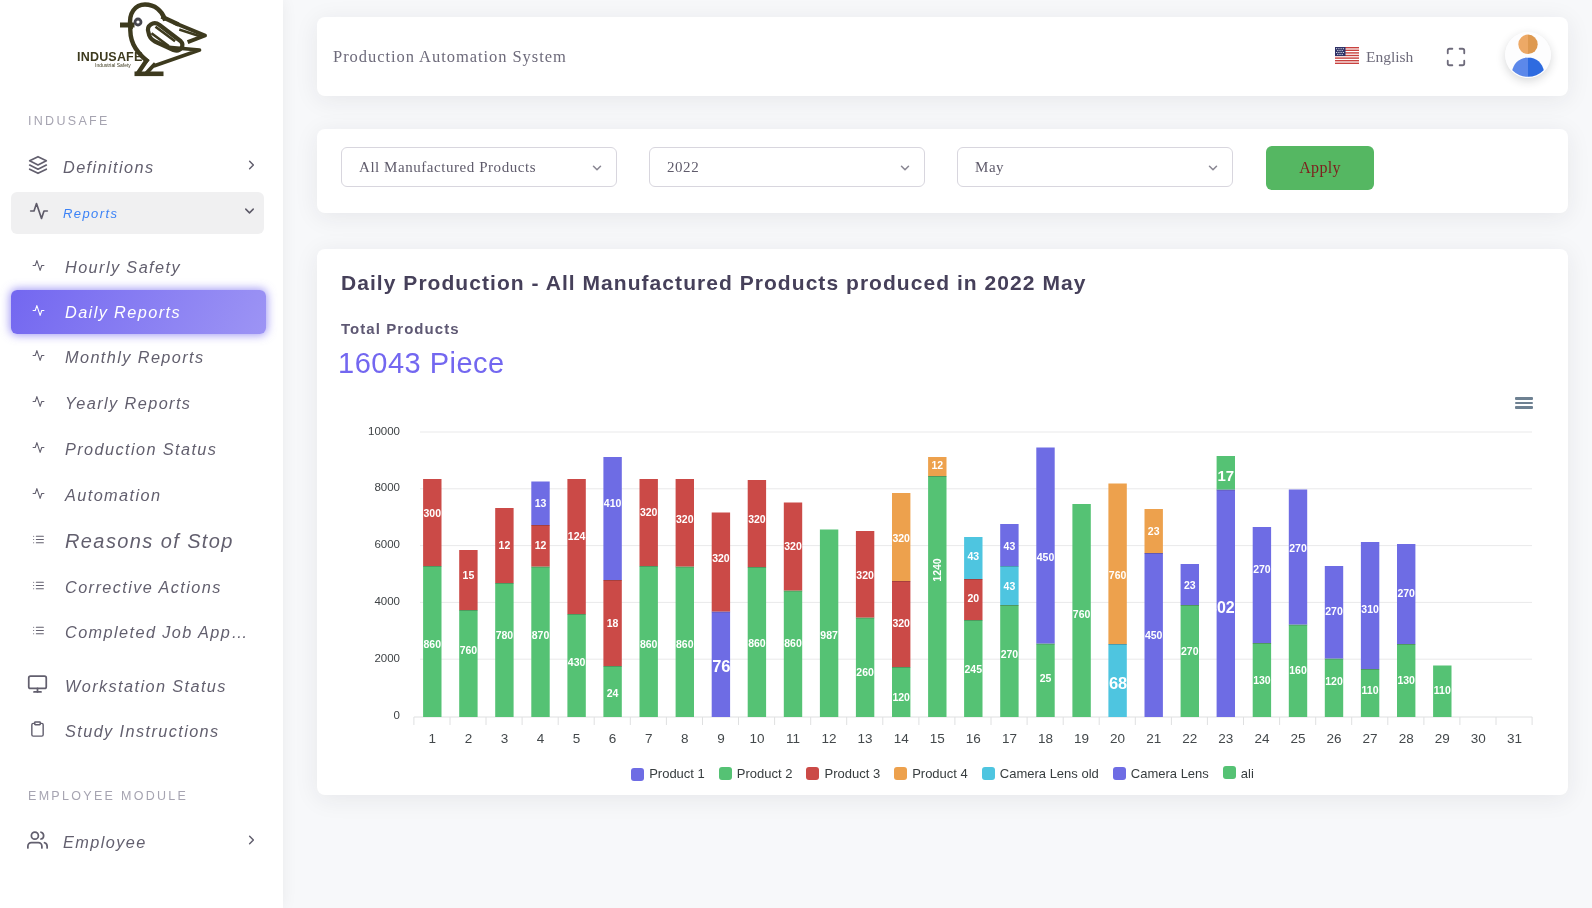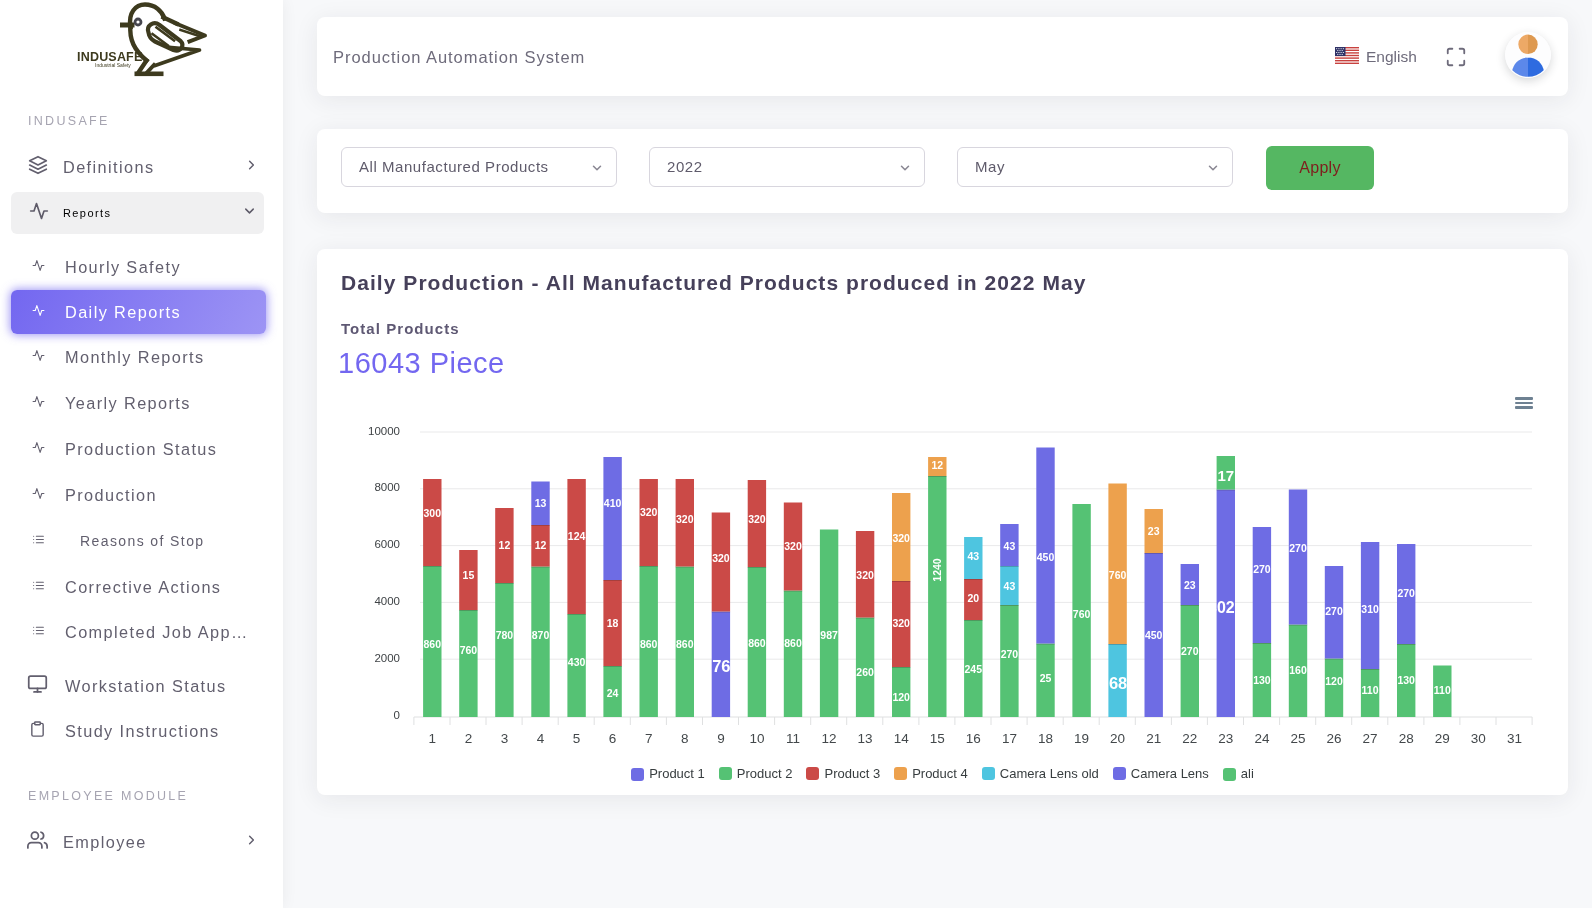--- a/index.html
+++ b/index.html
@@ -5,24 +5,24 @@
 <style>
   * { margin:0; padding:0; box-sizing:border-box; }
   html,body { width:1592px; height:908px; overflow:hidden; }
   body { background:#f7f8fa; font-family:"Liberation Sans",sans-serif; position:relative; }
   
   #sidebar { position:absolute; left:0; top:0; width:283px; height:908px; background:#fff;
              box-shadow:0 0 15px rgba(0,0,0,.06); z-index:2;padding-left:24px; }
   .sect-label { position:absolute; left:28px; font-size:12.5px; letter-spacing:2.3px; color:#a6a4b1; font-weight:500; }
   .mi { position:absolute; left:0; width:283px; height:30px; color:#625f6e; }
   .mi .ic { position:absolute; top:50%; transform:translateY(-50%); }
-  .mi .tx { position:absolute; top:50%; transform:translateY(-50%); white-space:nowrap; letter-spacing:1.4px; }
+  .mi .tx { position:absolute; top:50%; transform:translateY(-50%); white-space:nowrap; letter-spacing:1.4px;font-style:italic; }
   .chev { position:absolute; top:50%; transform:translateY(-50%); }
   
-  .card { position:absolute; background:#fff; border-radius:8px; box-shadow:0 4px 24px rgba(34,41,47,.08); }
+  .card { position:absolute; background:#fff; border-radius:8px; box-shadow:0 4px 24px rgba(34,41,47,.08);font-family:Liberation Serif, serif; }
   
   .sel { position:absolute; height:40px; border:1px solid #d8d6de; border-radius:6px; background:#fff;
          font-size:15px; color:#5f5b6b; line-height:38px; padding-left:17px; letter-spacing:.55px; }
   .sel svg { position:absolute; right:12px; top:13px; }
 </style>
 </head>
 <body>
 
 <div id="sidebar">
 
@@ -69,21 +69,21 @@
     <span class="chev" style="left:244px"><svg width="15" height="15" viewBox="0 0 24 24" fill="none" stroke="#625f6e" stroke-width="2.4" stroke-linecap="round" stroke-linejoin="round">
           <polyline points="9 18 15 12 9 6"></polyline>
         </svg></span>
   </div>
 
   <div style="position:absolute;left:11px;top:192px;width:253px;height:42px;background:#f0f0f1;border-radius:6px"></div>
   <div class="mi" style="top:198px">
     <span class="ic" style="left:29px"><svg width="20" height="20" viewBox="0 0 24 24" fill="none" stroke="#5e5b69" stroke-width="2" stroke-linecap="round" stroke-linejoin="round">
           <polyline points="22 12 18 12 15 21 9 3 6 12 2 12"></polyline>
         </svg></span>
-    <span class="tx" style="left:63px;font-size:11px;color:#000000">Reports</span>
+    <span class="tx" style="left:63px;font-size:13px;color:#3b82f6">Reports</span>
     <span class="chev" style="left:242px"><svg width="15" height="15" viewBox="0 0 24 24" fill="none" stroke="#5e5b69" stroke-width="2.4" stroke-linecap="round" stroke-linejoin="round">
           <polyline points="6 9 12 15 18 9"></polyline>
         </svg></span>
   </div>
 
   <div style="position:absolute;left:11px;top:290px;width:255px;height:44px;border-radius:6px;background:linear-gradient(118deg,#7367f0,rgba(115,103,240,.7));box-shadow:0 0 10px 1px rgba(115,103,240,.7)"></div>
 
   <div class="mi" style="top:252px;color:#625f6e">
     <span class="ic" style="left:32px"><svg width="13" height="13" viewBox="0 0 24 24" fill="none" stroke="#625f6e" stroke-width="2" stroke-linecap="round" stroke-linejoin="round">
           <polyline points="22 12 18 12 15 21 9 3 6 12 2 12"></polyline>
@@ -111,32 +111,32 @@
   <div class="mi" style="top:434px;color:#625f6e">
     <span class="ic" style="left:32px"><svg width="13" height="13" viewBox="0 0 24 24" fill="none" stroke="#625f6e" stroke-width="2" stroke-linecap="round" stroke-linejoin="round">
           <polyline points="22 12 18 12 15 21 9 3 6 12 2 12"></polyline>
         </svg></span>
     <span class="tx" style="left:65px;font-size:16.3px">Production Status</span>
   </div>
   <div class="mi" style="top:480px;color:#625f6e">
     <span class="ic" style="left:32px"><svg width="13" height="13" viewBox="0 0 24 24" fill="none" stroke="#625f6e" stroke-width="2" stroke-linecap="round" stroke-linejoin="round">
           <polyline points="22 12 18 12 15 21 9 3 6 12 2 12"></polyline>
         </svg></span>
-    <span class="tx" style="left:65px;font-size:16.3px">Production</span>
+    <span class="tx" style="left:65px;font-size:16.3px">Automation</span>
   </div>
   <div class="mi" style="top:526px;color:#625f6e">
     <span class="ic" style="left:32px"><svg width="13" height="13" viewBox="0 0 24 24" fill="none" stroke="#625f6e" stroke-width="2" stroke-linecap="round" stroke-linejoin="round">
           <line x1="8" y1="6" x2="21" y2="6"></line>
           <line x1="8" y1="12" x2="21" y2="12"></line>
           <line x1="8" y1="18" x2="21" y2="18"></line>
           <line x1="3" y1="6" x2="3.01" y2="6"></line>
           <line x1="3" y1="12" x2="3.01" y2="12"></line>
           <line x1="3" y1="18" x2="3.01" y2="18"></line>
         </svg></span>
-    <span class="tx" style="left:80px;font-size:14px">Reasons of Stop</span>
+    <span class="tx" style="left:65px;font-size:20px">Reasons of Stop</span>
   </div>
   <div class="mi" style="top:572px;color:#625f6e">
     <span class="ic" style="left:32px"><svg width="13" height="13" viewBox="0 0 24 24" fill="none" stroke="#625f6e" stroke-width="2" stroke-linecap="round" stroke-linejoin="round">
           <line x1="8" y1="6" x2="21" y2="6"></line>
           <line x1="8" y1="12" x2="21" y2="12"></line>
           <line x1="8" y1="18" x2="21" y2="18"></line>
           <line x1="3" y1="6" x2="3.01" y2="6"></line>
           <line x1="3" y1="12" x2="3.01" y2="12"></line>
           <line x1="3" y1="18" x2="3.01" y2="18"></line>
         </svg></span>
@@ -519,14 +519,14 @@
 <text x="1442.3" y="689.5" text-anchor="middle" font-size="10.5" font-weight="bold" fill="#fff" dominant-baseline="central">110</text>
 </svg>
 
 <div style="position:absolute;left:317px;top:763px;width:1251px;height:20px;display:flex;justify-content:center;align-items:center;gap:14px;font-size:13px;color:#373d3f">
   <span style="display:flex;align-items:flex-end;gap:5px"><span style="width:13px;height:13px;border-radius:3px;background:#6e6ce4"></span>Product 1</span>
   <span style="display:flex;align-items:center;gap:5px"><span style="width:13px;height:13px;border-radius:3px;background:#55c274"></span>Product 2</span>
   <span style="display:flex;align-items:center;gap:5px"><span style="width:13px;height:13px;border-radius:3px;background:#cb4a47"></span>Product 3</span>
   <span style="display:flex;align-items:center;gap:5px"><span style="width:13px;height:13px;border-radius:3px;background:#eda14d"></span>Product 4</span>
   <span style="display:flex;align-items:center;gap:5px"><span style="width:13px;height:13px;border-radius:3px;background:#4ec5e0"></span>Camera Lens old</span>
   <span style="display:flex;align-items:center;gap:5px"><span style="width:13px;height:13px;border-radius:3px;background:#6e6ce4"></span>Camera Lens</span>
-  <span style="display:flex;align-items:flex-end;gap:5px"><span style="width:13px;height:13px;border-radius:3px;background:#55c274"></span>ali</span>
+  <span style="display:flex;align-items:flex-start;gap:5px"><span style="width:13px;height:13px;border-radius:3px;background:#55c274"></span>ali</span>
 </div>
 
 </body></html>

